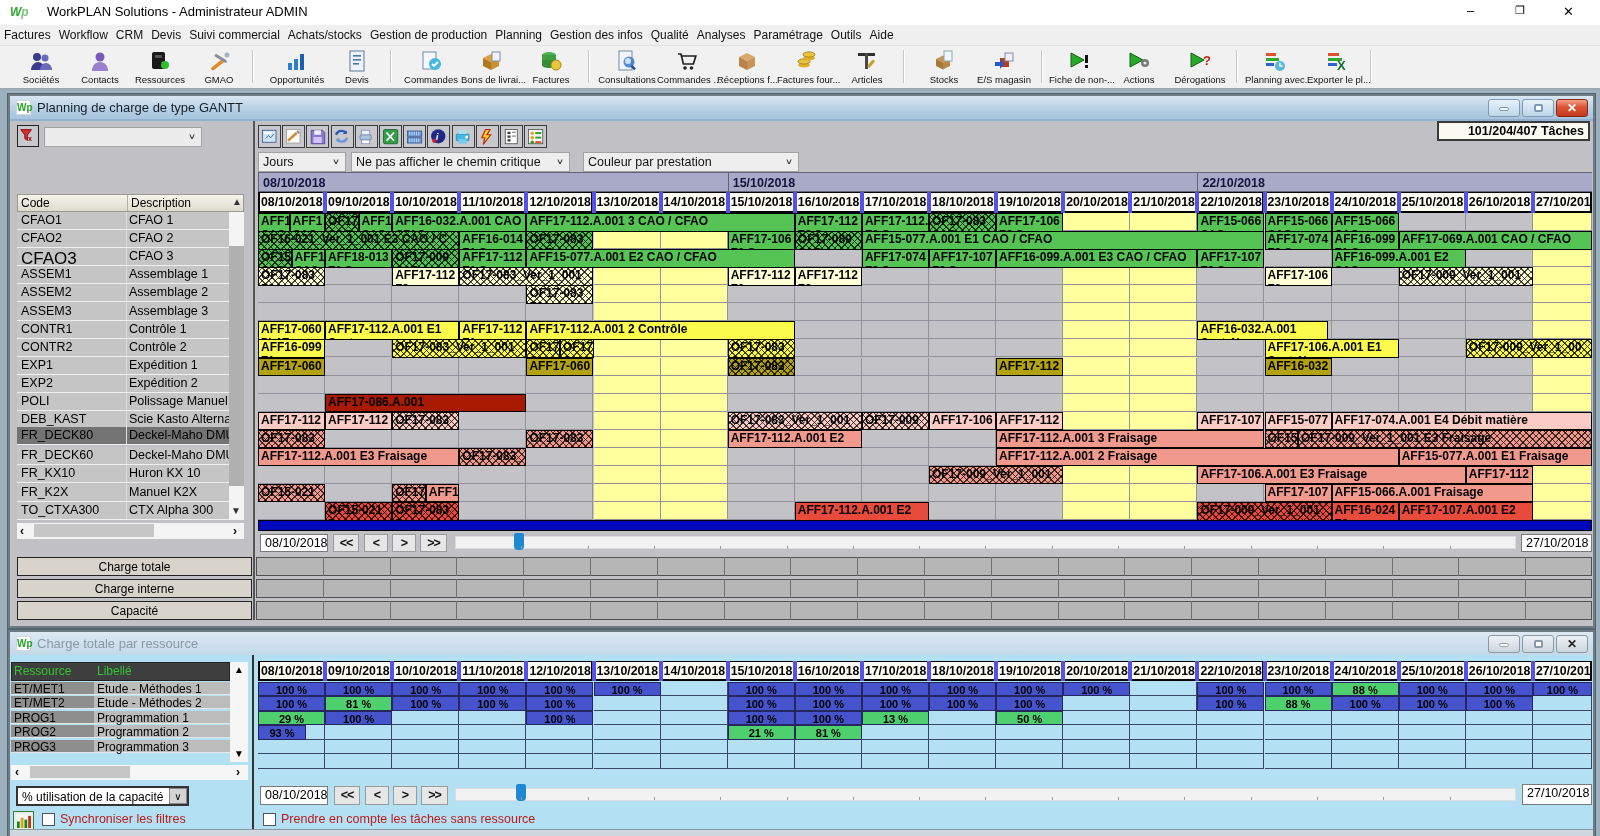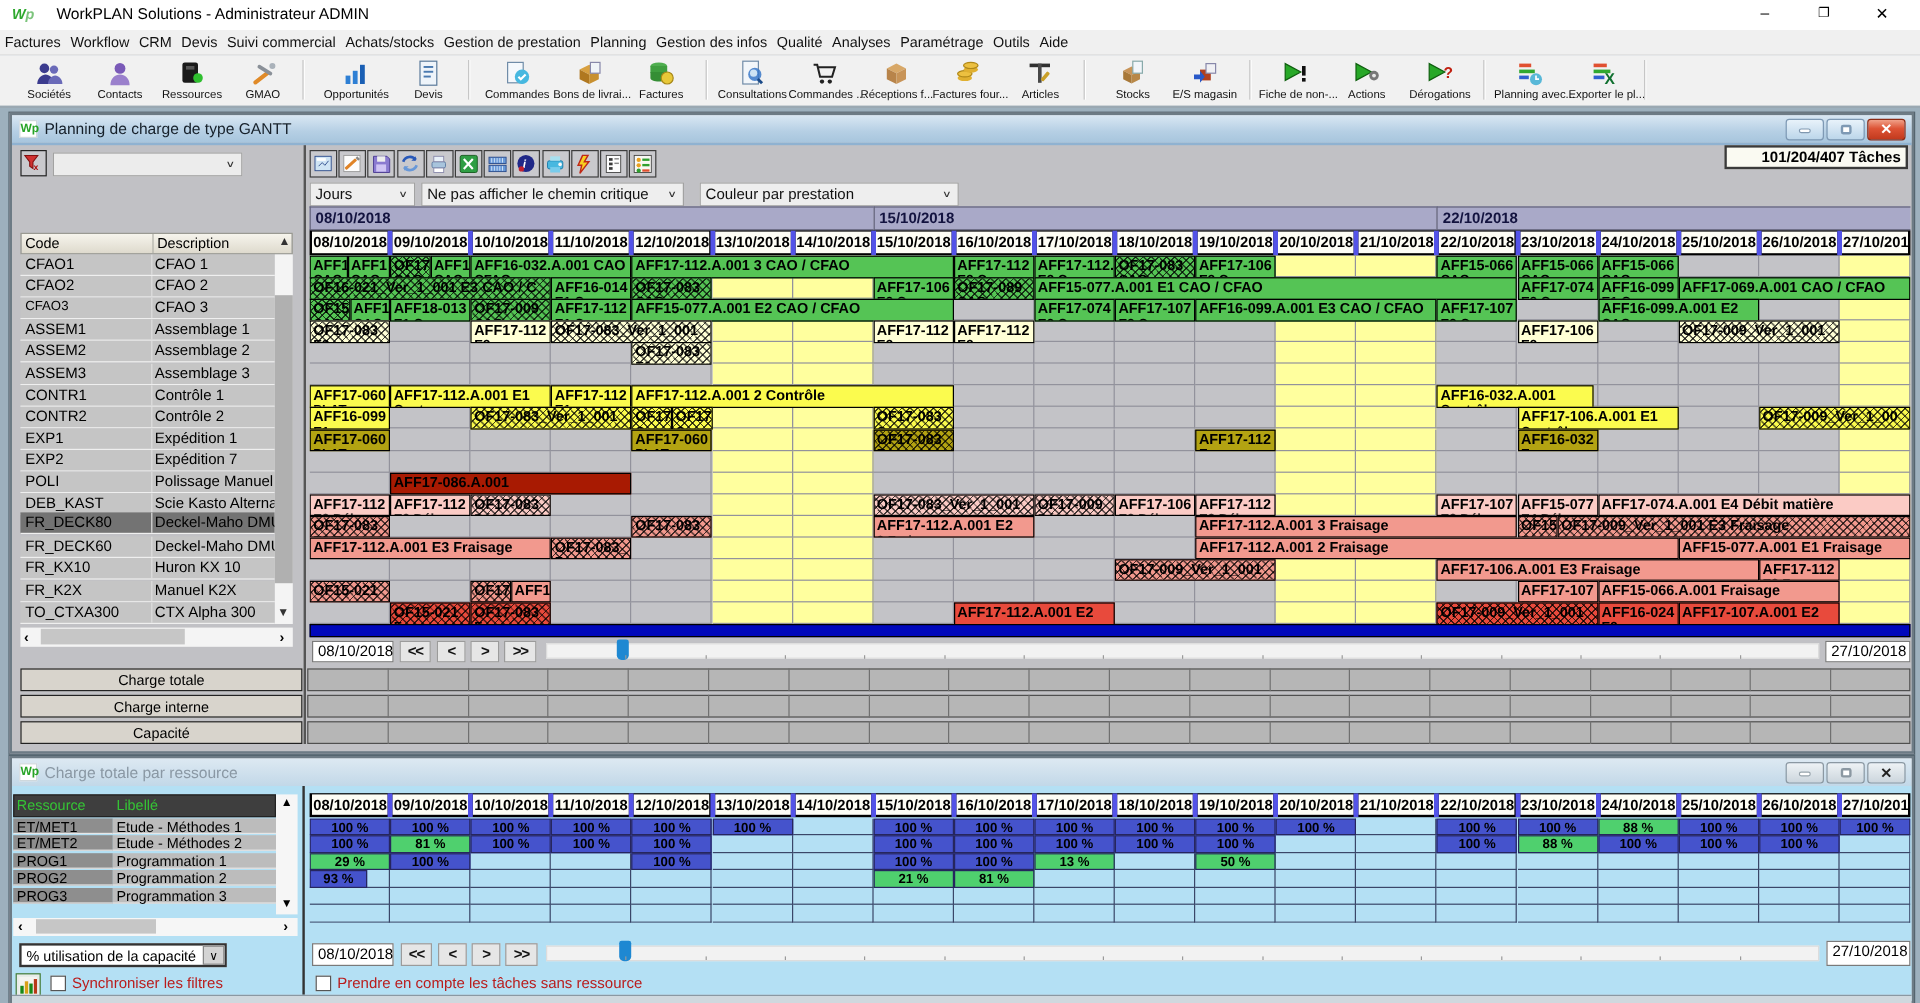--- a/index.html
+++ b/index.html
@@ -41,21 +41,21 @@
 .cklb{position:absolute;font-size:12.5px;color:#b91c1c;white-space:nowrap}
 
 </style></head><body>
 <div class="ab titlebar">
 <span class="ab" style="left:10px;top:5px;font-weight:bold;font-style:italic;font-size:12px"><span style="color:#2ea82e">W</span><span style="color:#7cc47c">p</span></span>
 <span class="ab" style="left:47px;top:4px;font-size:13px;color:#000">WorkPLAN Solutions - Administrateur ADMIN</span>
 <span class="ab" style="left:1467px;top:3px;font-size:13px;color:#000">–</span>
 <span class="ab" style="left:1515px;top:4px;font-size:11px;color:#000">❐</span>
 <span class="ab" style="left:1563px;top:4px;font-size:13px;color:#000">✕</span>
 </div>
-<div class="ab menubar"><span>Factures</span><span>Workflow</span><span>CRM</span><span>Devis</span><span>Suivi commercial</span><span>Achats/stocks</span><span>Gestion de prestation</span><span>Planning</span><span>Gestion des infos</span><span>Qualité</span><span>Analyses</span><span>Paramétrage</span><span>Outils</span><span>Aide</span></div>
+<div class="ab menubar"><span>Factures</span><span>Workflow</span><span>CRM</span><span>Devis</span><span>Suivi commercial</span><span>Achats/stocks</span><span>Gestion de production</span><span>Planning</span><span>Gestion des infos</span><span>Qualité</span><span>Analyses</span><span>Paramétrage</span><span>Outils</span><span>Aide</span></div>
 <div class="ab toolbar">
 <div class="tbi" style="left:11px">
       <span class="ic"><svg viewBox="0 0 24 24">
           <circle cx="8" cy="8" r="4" fill="#3b3b8e"></circle>
           <circle cx="16" cy="9" r="3.5" fill="#6a6ab8"></circle>
           <path d="M2 21c0-5 4-8 7-8s7 3 7 8z" fill="#3b3b8e"></path>
           <path d="M11 21c0-4 3-7 6-7s6 3 6 7z" fill="#6a6ab8"></path>
         </svg></span>
       <span class="lb">Sociétés</span>
     </div>
@@ -861,21 +861,21 @@
       <span class="ab" style="left:4px;top:1px;font-size:12.5px;white-space:nowrap">CFAO1</span>
       <span class="ab" style="left:112px;top:1px;font-size:12.5px;white-space:nowrap">CFAO 1</span>
       <span class="ab" style="left:109px;top:0;width:1px;height:18px;background:#dedede"></span>
     </div>
 <div class="ab" style="left:7px;top:134.1px;width:212px;height:18.1px;background:#c5c5c5;border-bottom:1.6px solid #efefef;overflow:hidden">
       <span class="ab" style="left:4px;top:1px;font-size:12.5px;white-space:nowrap">CFAO2</span>
       <span class="ab" style="left:112px;top:1px;font-size:12.5px;white-space:nowrap">CFAO 2</span>
       <span class="ab" style="left:109px;top:0;width:1px;height:18px;background:#dedede"></span>
     </div>
 <div class="ab" style="left:7px;top:152.2px;width:212px;height:18.1px;background:#c5c5c5;border-bottom:1.6px solid #efefef;overflow:hidden">
-      <span class="ab" style="left:4px;top:1px;font-size:11px;white-space:nowrap">CFAO3</span>
+      <span class="ab" style="left:4px;top:1px;font-size:17px;white-space:nowrap">CFAO3</span>
       <span class="ab" style="left:112px;top:1px;font-size:12.5px;white-space:nowrap">CFAO 3</span>
       <span class="ab" style="left:109px;top:0;width:1px;height:18px;background:#dedede"></span>
     </div>
 <div class="ab" style="left:7px;top:170.3px;width:212px;height:18.1px;background:#c5c5c5;border-bottom:1.6px solid #efefef;overflow:hidden">
       <span class="ab" style="left:4px;top:1px;font-size:12.5px;white-space:nowrap">ASSEM1</span>
       <span class="ab" style="left:112px;top:1px;font-size:12.5px;white-space:nowrap">Assemblage 1</span>
       <span class="ab" style="left:109px;top:0;width:1px;height:18px;background:#dedede"></span>
     </div>
 <div class="ab" style="left:7px;top:188.4px;width:212px;height:18.1px;background:#c5c5c5;border-bottom:1.6px solid #efefef;overflow:hidden">
       <span class="ab" style="left:4px;top:1px;font-size:12.5px;white-space:nowrap">ASSEM2</span>
@@ -897,21 +897,21 @@
       <span class="ab" style="left:112px;top:1px;font-size:12.5px;white-space:nowrap">Contrôle 2</span>
       <span class="ab" style="left:109px;top:0;width:1px;height:18px;background:#dedede"></span>
     </div>
 <div class="ab" style="left:7px;top:260.8px;width:212px;height:18.1px;background:#c5c5c5;border-bottom:1.6px solid #efefef;overflow:hidden">
       <span class="ab" style="left:4px;top:1px;font-size:12.5px;white-space:nowrap">EXP1</span>
       <span class="ab" style="left:112px;top:1px;font-size:12.5px;white-space:nowrap">Expédition 1</span>
       <span class="ab" style="left:109px;top:0;width:1px;height:18px;background:#dedede"></span>
     </div>
 <div class="ab" style="left:7px;top:278.9px;width:212px;height:18.1px;background:#c5c5c5;border-bottom:1.6px solid #efefef;overflow:hidden">
       <span class="ab" style="left:4px;top:1px;font-size:12.5px;white-space:nowrap">EXP2</span>
-      <span class="ab" style="left:112px;top:1px;font-size:12.5px;white-space:nowrap">Expédition 7</span>
+      <span class="ab" style="left:112px;top:1px;font-size:12.5px;white-space:nowrap">Expédition 2</span>
       <span class="ab" style="left:109px;top:0;width:1px;height:18px;background:#dedede"></span>
     </div>
 <div class="ab" style="left:7px;top:297.0px;width:212px;height:18.1px;background:#c5c5c5;border-bottom:1.6px solid #efefef;overflow:hidden">
       <span class="ab" style="left:4px;top:1px;font-size:12.5px;white-space:nowrap">POLI</span>
       <span class="ab" style="left:112px;top:1px;font-size:12.5px;white-space:nowrap">Polissage Manuel</span>
       <span class="ab" style="left:109px;top:0;width:1px;height:18px;background:#dedede"></span>
     </div>
 <div class="ab" style="left:7px;top:315.1px;width:212px;height:18.1px;background:#c5c5c5;border-bottom:1.6px solid #efefef;overflow:hidden">
       <span class="ab" style="left:4px;top:1px;font-size:12.5px;white-space:nowrap">DEB_KAST</span>
       <span class="ab" style="left:112px;top:1px;font-size:12.5px;white-space:nowrap">Scie Kasto Alternativ</span>

